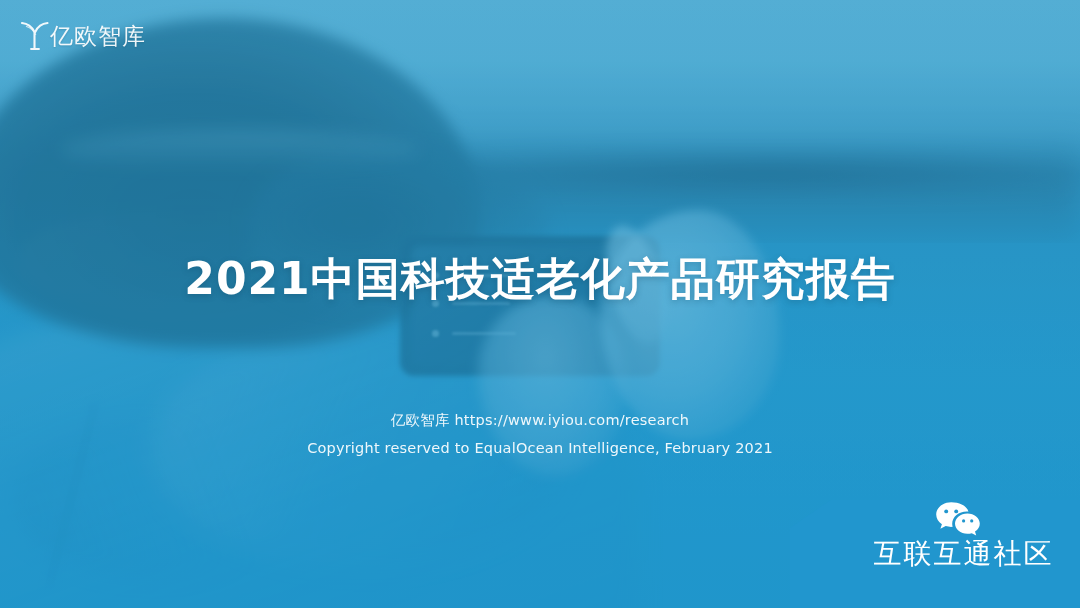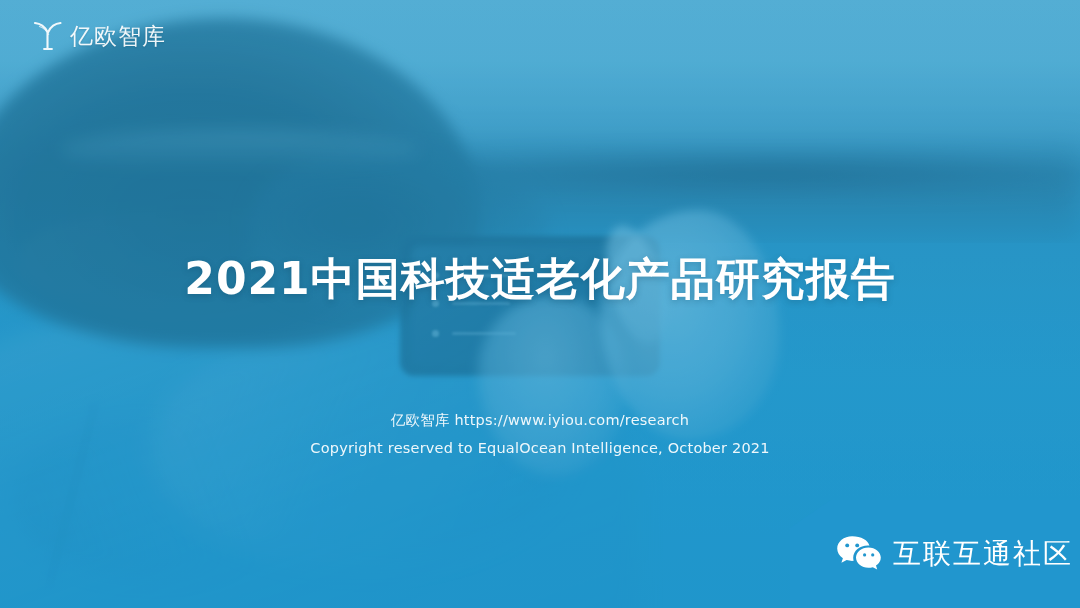--- a/index.html
+++ b/index.html
@@ -251,25 +251,24 @@
   }
   .tint-2 {
     position: absolute;
     inset: 0;
     background: rgba(34,150,203,0.22);
   }
 
   
   .logo {
     position: absolute;
-    left: 33px;
+    left: 20px;
     top: 20px;
     display: flex;
     align-items: center;
-    gap: 7px;
     opacity: 0.92;
   }
   .logo-mark { display: block; }
   .logo-text {
     color: #ffffff;
     font-size: 23px;
     letter-spacing: 1px;
     font-family: "DejaVu Sans", "Liberation Sans", sans-serif;
     line-height: 1;
     text-shadow: 0 1px 2px rgba(20,70,95,0.25);
@@ -326,20 +325,21 @@
     bottom: 0;
     width: 290px;
     height: 108px;
     background: #2196ce;
     display: flex;
     align-items: center;
     justify-content: flex-start;
     padding-left: 46px;
     box-sizing: border-box;
     clip-path: polygon(14% 0%, 100% 0%, 100% 100%, 0% 100%, 0% 26%);
+    flex-direction: column;
   }
   .wechat-icon { display: block; flex: none; }
   .watermark-text {
     color: #ffffff;
     font-size: 28px;
     letter-spacing: 2px;
     margin-left: 11px;
     font-family: "DejaVu Serif", "Liberation Serif", serif;
     line-height: 1;
   }
@@ -388,21 +388,21 @@
       <path d="M27.5 3 C21.5 3.5 17.5 7 15.2 12" stroke="#ffffff" stroke-width="2.1" fill="none" stroke-linecap="round"></path>
       <path d="M6.5 6.5 C11 8 14 11 15.6 14.5" stroke="#ffffff" stroke-width="1.3" fill="none" stroke-linecap="round" opacity="0.75"></path>
       <path d="M11 29 L19 29" stroke="#ffffff" stroke-width="1.8" stroke-linecap="round"></path>
     </svg>
     <span class="logo-text">亿欧智库</span>
   </div>
 
   <div class="center-block">
     <div class="title">2021中国科技适老化产品研究报告</div>
     <div class="sub-1">亿欧智库 https://www.iyiou.com/research</div>
-    <div class="sub-2">Copyright reserved to EqualOcean Intelligence, October 2021</div>
+    <div class="sub-2">Copyright reserved to EqualOcean Intelligence, February 2021</div>
   </div>
 
   <div class="watermark">
     <svg class="wechat-icon" width="46" height="40" viewBox="0 0 46 40">
       <path fill="#ffffff" d="M16.2 2.2 C7.9 2.2 1.2 7.7 1.2 14.5 c0 3.9 2.2 7.4 5.7 9.7 l-1.5 4.6 5.3 -2.7
                c1.7 0.5 3.6 0.8 5.5 0.8 0.5 0 1 0 1.5 -0.06 -0.3 -1 -0.5 -2.1 -0.5 -3.2
                0 -6.7 6.5 -12.1 14.6 -12.1 0.6 0 1.1 0.03 1.6 0.09 C32.3 6.3 25.1 2.2 16.2 2.2 z"></path>
       <circle cx="11.2" cy="11.4" r="1.95" fill="#2196ce"></circle>
       <circle cx="21.2" cy="11.4" r="1.95" fill="#2196ce"></circle>
       <path fill="#ffffff" d="M44.8 23.6 c0 -5.6 -5.6 -10.2 -12.4 -10.2 -6.9 0 -12.4 4.6 -12.4 10.2

